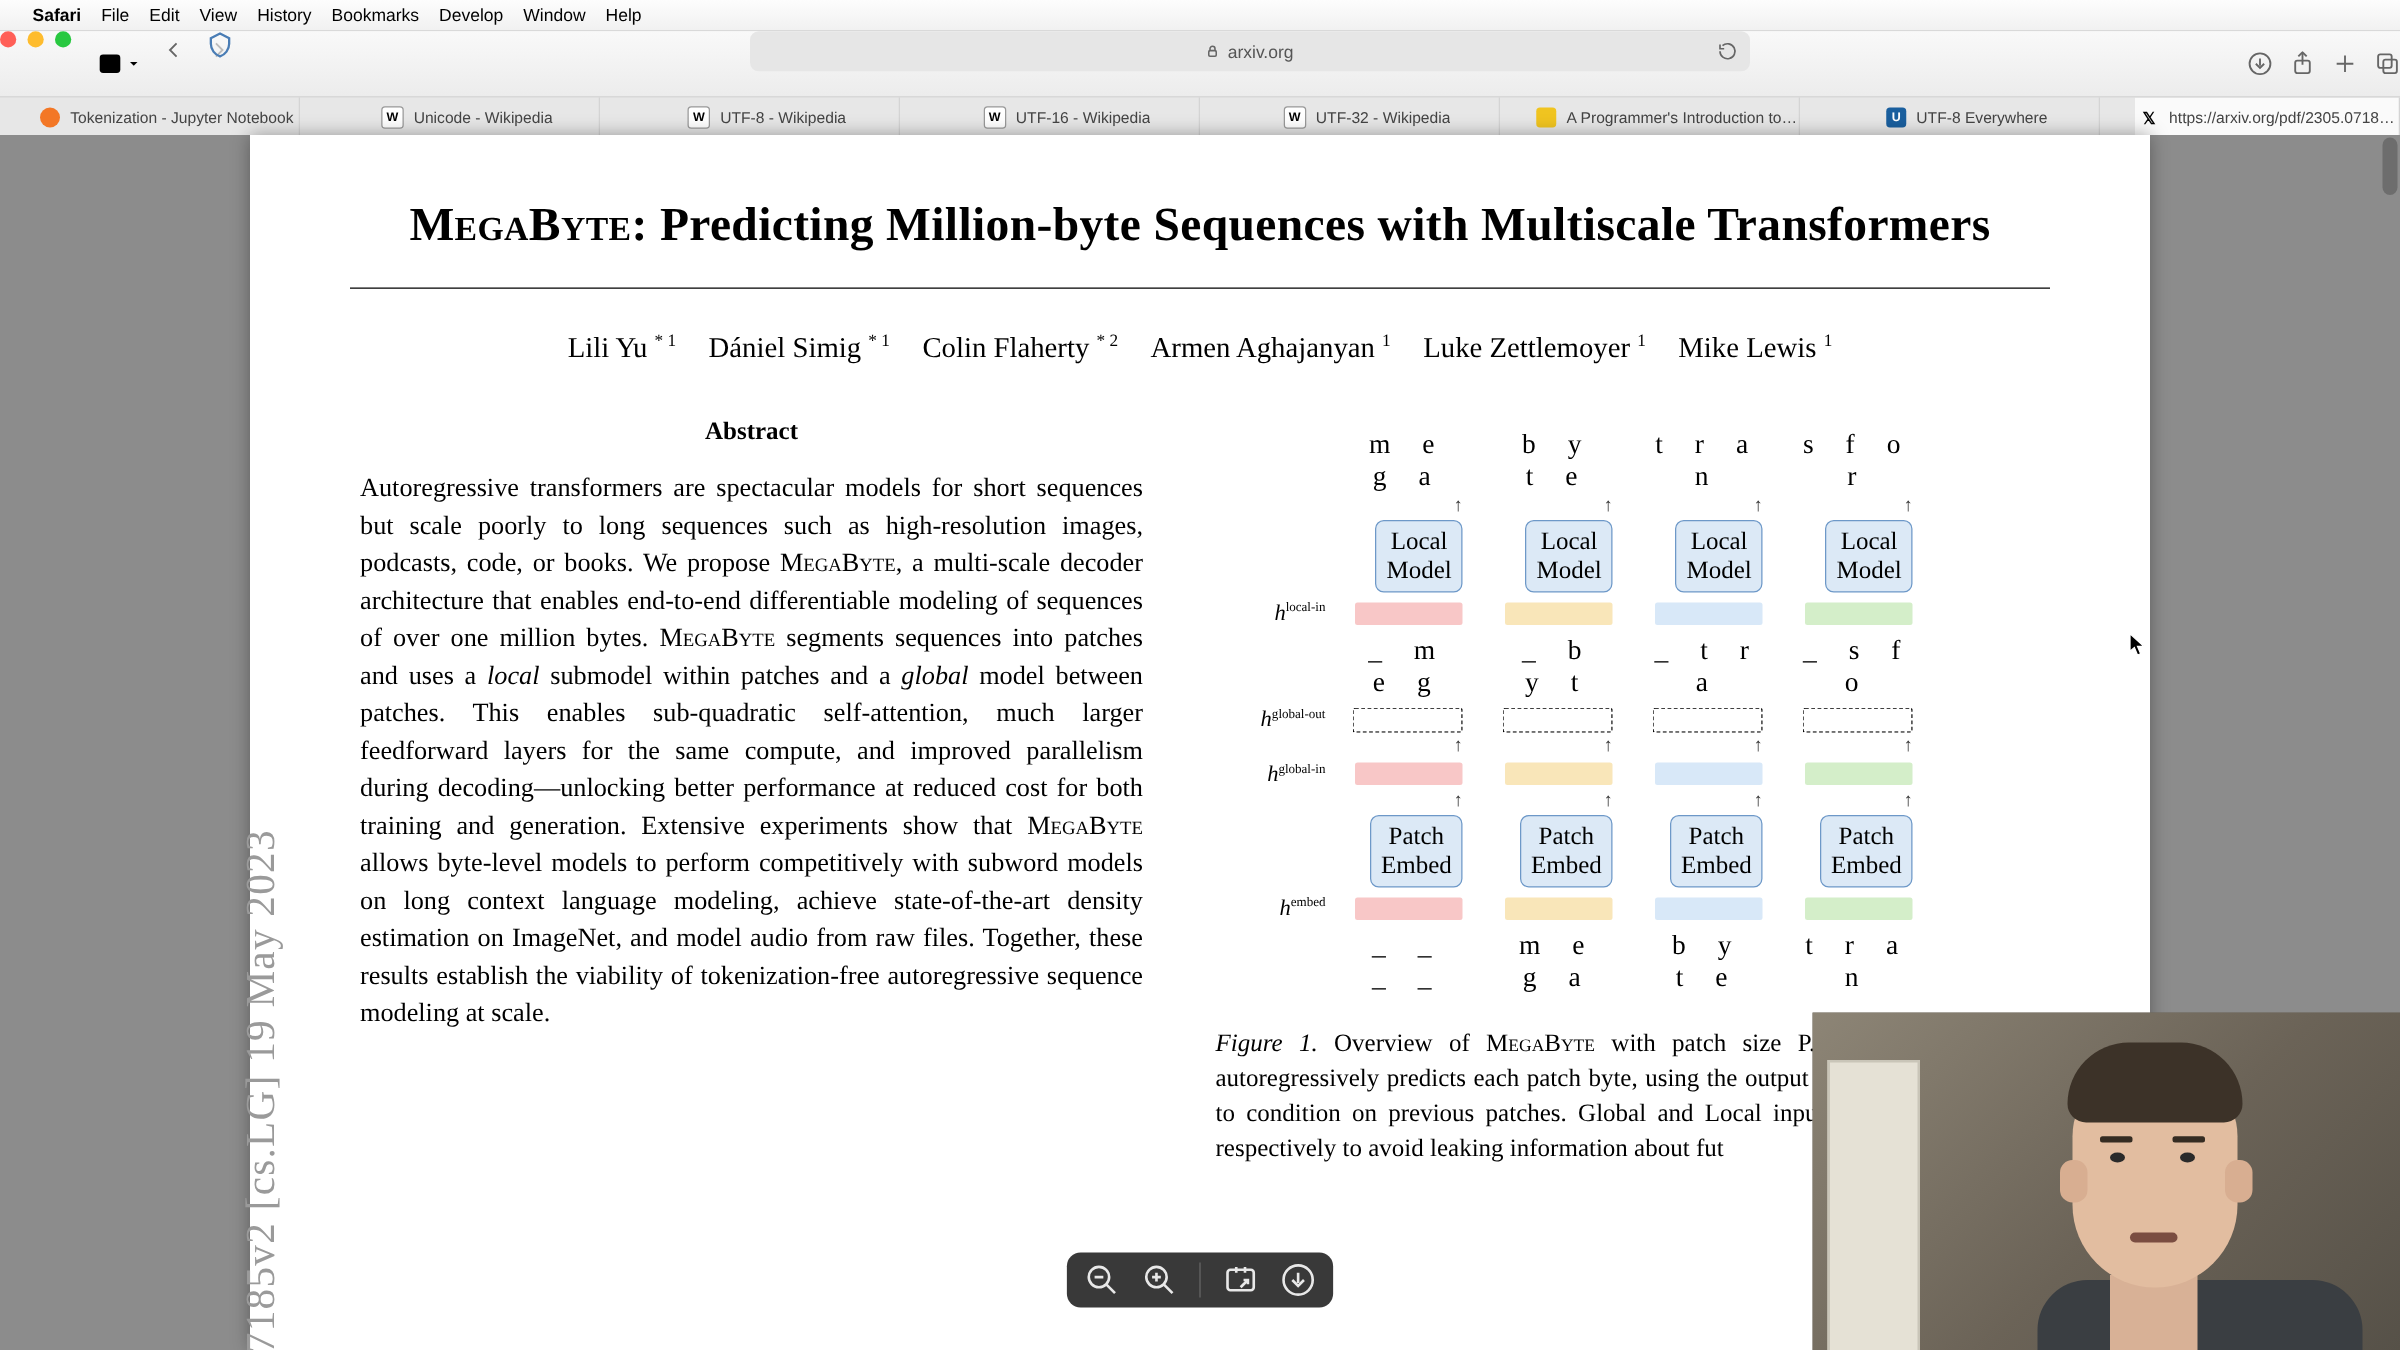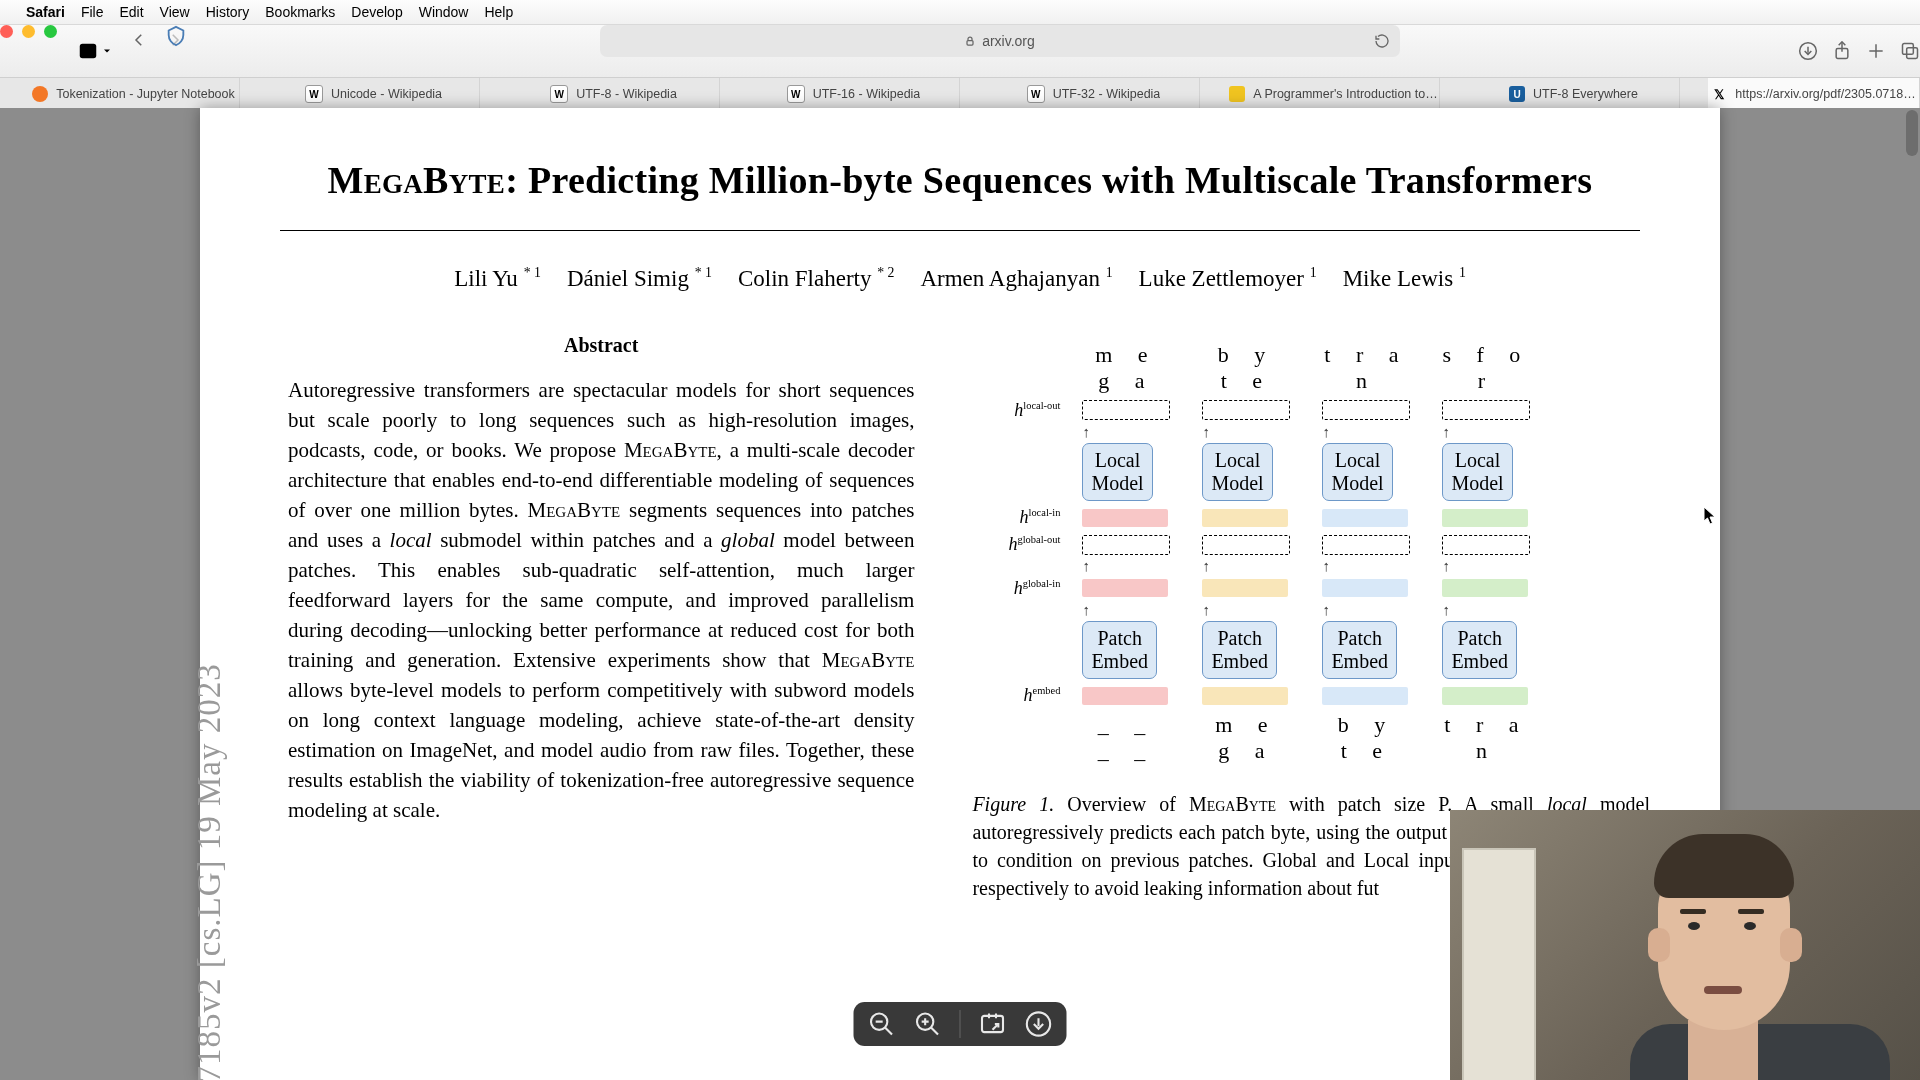--- a/index.html
+++ b/index.html
@@ -71,21 +71,21 @@
   .arxiv{position:absolute;left:28px;bottom:-20px;transform:rotate(-90deg);
     transform-origin:left bottom;font-family:"Times New Roman",serif;
     font-size:33px;color:#9a9a9a;letter-spacing:1px;white-space:nowrap;}
   
   .fig{font-family:"Times New Roman",serif;font-size:18px;position:relative;
     padding-top:8px;}
   .figrow{display:flex;align-items:center;gap:22px;margin-bottom:6px;}
   .rowlbl{flex:0 0 88px;text-align:right;font-style:italic;font-size:18px;}
   .rowlbl sup{font-size:.58em;font-style:normal;}
   .cells{display:flex;gap:32px;}
-  .cell{display:flex;flex-direction:column;align-items:flex-start;gap:1px;width:88px;}
+  .cell{display:flex;flex-direction:column;align-items:flex-end;gap:1px;width:88px;}
   .txt{font-size:22px;letter-spacing:10px;text-align:center;font-family:"Times New Roman",serif;}
   .bar{height:18px;width:86px;border-radius:2px;}
   .bar.dash{border:1.5px dashed;background:rgba(0,0,0,0)!important;}
   .c1{background:#f8c7c7;border-color:#e08484;} .c1s{background:#e86868;}
   .c2{background:#f9e6b9;border-color:#d6b455;}
   .c3{background:#d8e8f8;border-color:#7da8d4;} 
   .c4{background:#d4eec9;border-color:#7fb36a;}
   .lm{border:1.5px solid #6d98c8;background:#dce9f6;border-radius:7px;
     padding:5px 8px;font-size:20px;text-align:center;line-height:1.15;}
   .gm{border:1.5px solid #6d98c8;background:#c7dcf2;border-radius:7px;
@@ -274,37 +274,20 @@
                 </div>
                 <div class="cell">
                   <div class="txt">t r a n</div>
                 </div>
                 <div class="cell">
                   <div class="txt">s f o r</div>
                 </div>
               </div>
             </div>
             <div class="figrow">
-              <div class="rowlbl"><i>h</i><sup>local-out</sup></div>
-              <div class="cells">
-                <div class="cell">
-                  <div class="bar dash c1"></div>
-                </div>
-                <div class="cell">
-                  <div class="bar dash c2"></div>
-                </div>
-                <div class="cell">
-                  <div class="bar dash c3"></div>
-                </div>
-                <div class="cell">
-                  <div class="bar dash c4"></div>
-                </div>
-              </div>
-            </div>
-            <div class="figrow">
               <div class="rowlbl"></div>
               <div class="cells">
                 <div class="cell">
                   <div class="arrow">↑</div>
                 </div>
                 <div class="cell">
                   <div class="arrow">↑</div>
                 </div>
                 <div class="cell">
                   <div class="arrow">↑</div>
@@ -338,20 +321,37 @@
                   <div class="bar c1"></div>
                 </div>
                 <div class="cell">
                   <div class="bar c2"></div>
                 </div>
                 <div class="cell">
                   <div class="bar c3"></div>
                 </div>
                 <div class="cell">
                   <div class="bar c4"></div>
+                </div>
+              </div>
+            </div>
+            <div class="figrow">
+              <div class="rowlbl"></div>
+              <div class="cells">
+                <div class="cell">
+                  <div class="txt">_ m e g</div>
+                </div>
+                <div class="cell">
+                  <div class="txt">_ b y t</div>
+                </div>
+                <div class="cell">
+                  <div class="txt">_ t r a</div>
+                </div>
+                <div class="cell">
+                  <div class="txt">_ s f o</div>
                 </div>
               </div>
             </div>
             <div class="figrow">
               <div class="rowlbl"><i>h</i><sup>global-out</sup></div>
               <div class="cells">
                 <div class="cell">
                   <div class="bar dash c1s"></div>
                 </div>
                 <div class="cell">

